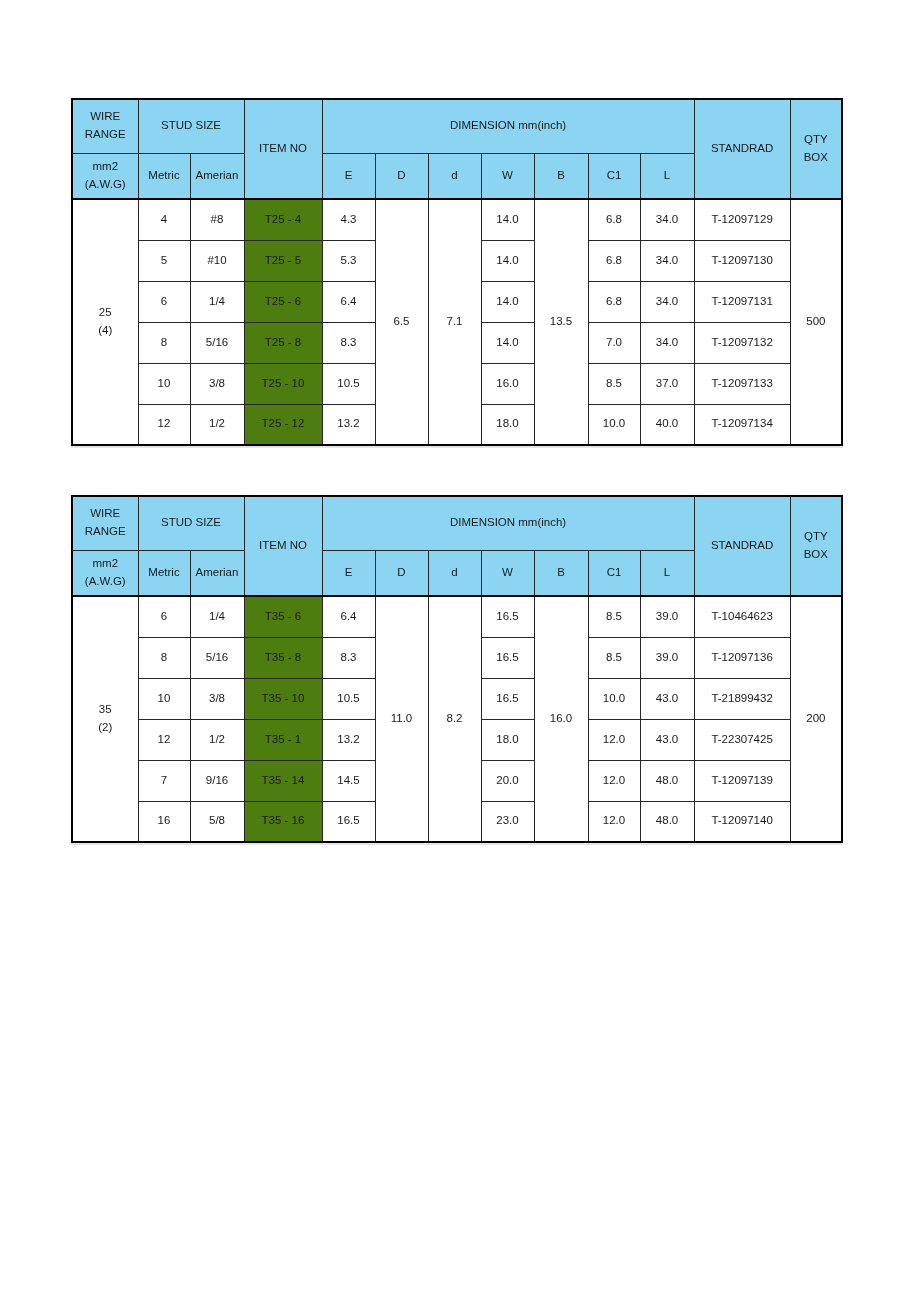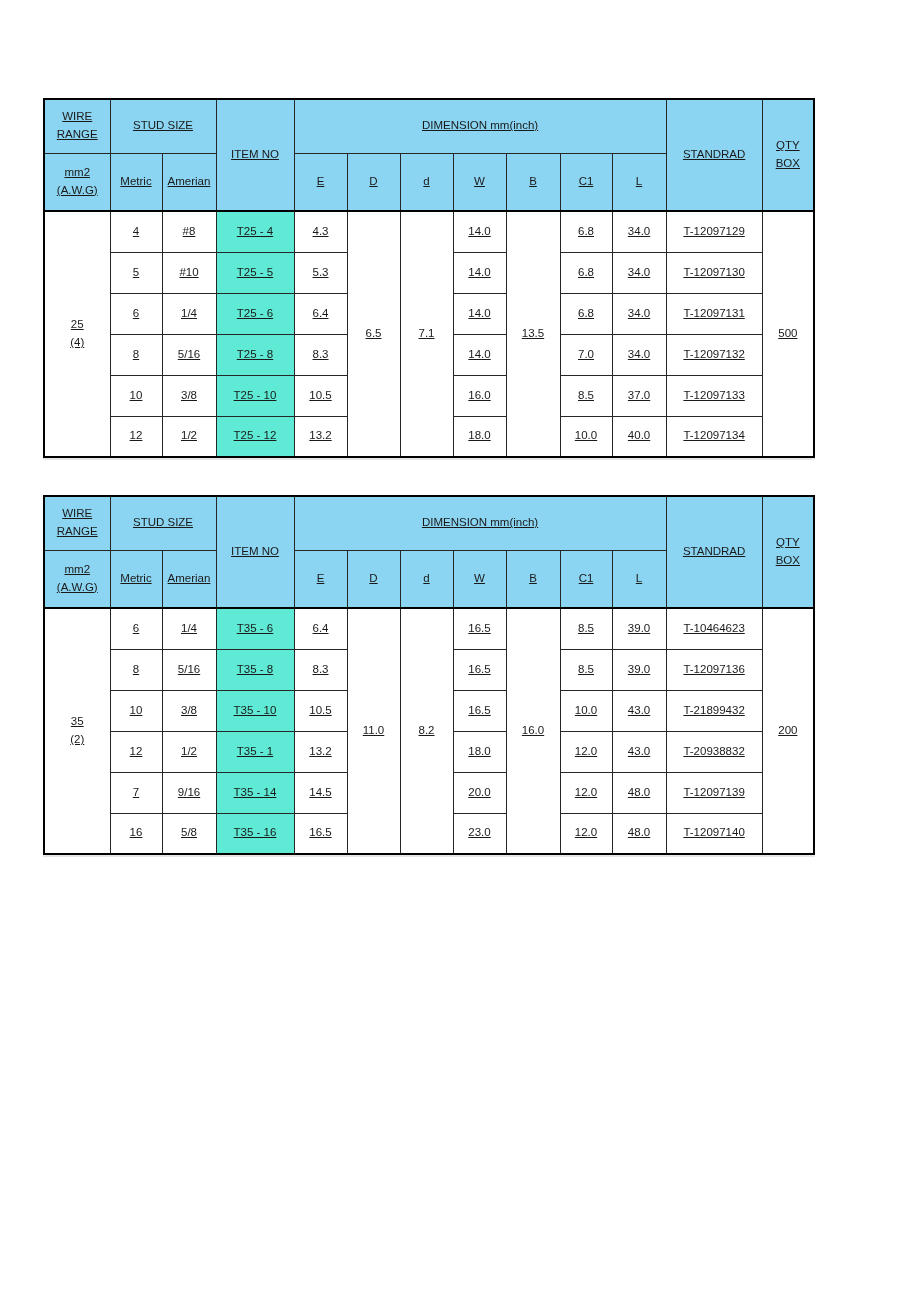--- a/index.html
+++ b/index.html
@@ -6,47 +6,46 @@
   body {
     width: 900px; height: 1303px;
     background: #ffffff;
     font-family: "Liberation Sans", "DejaVu Sans", sans-serif;
     color: #1a1a1a;
   }
   .page { position: relative; width: 900px; height: 1303px; background: #ffffff; }
 
   table.spec {
     position: absolute;
-    left: 43px;
+    left: 71px;
     width: 770px;
     border-collapse: collapse;
     table-layout: fixed;
     border: 2px solid #000;
     box-shadow: 0 2px 0 rgba(0,0,0,0.10);
-    text-decoration: underline;
   }
   table.spec.t1 { top: 98px; }
   table.spec.t2 { top: 495px; }
 
   table.spec th, table.spec td {
     border: 1px solid #262626;
     text-align: center;
     vertical-align: middle;
     font-size: 11.5px;
     font-weight: 400;
     white-space: pre-line;
     line-height: 1.55;
     padding: 0 2px;
   }
   table.spec thead th { background: #8bd5f2; }
   table.spec thead { border-bottom: 2px solid #000; }
   table.spec tr.hrow1 { height: 54px; }
-  table.spec tr.hrow2 { height: 58px; }
+  table.spec tr.hrow2 { height: 46px; }
   table.spec tbody tr { height: 41px; }
-  table.spec td.item { background: #5eead4; }
+  table.spec td.item { background: #4d7c0f; }
 </style>
 </head>
 <body>
 
 <div class="page">
 
   <table class="spec t1">
     <colgroup>
       <col style="width:66px">
         <col style="width:52px">
@@ -236,21 +235,21 @@
         <td>T-21899432</td>
       </tr>
       <tr>
         <td>12</td>
         <td>1/2</td>
         <td class="item">T35 - 1</td>
         <td>13.2</td>
         <td>18.0</td>
         <td>12.0</td>
         <td>43.0</td>
-        <td>T-20938832</td>
+        <td>T-22307425</td>
       </tr>
       <tr>
         <td>7</td>
         <td>9/16</td>
         <td class="item">T35 - 14</td>
         <td>14.5</td>
         <td>20.0</td>
         <td>12.0</td>
         <td>48.0</td>
         <td>T-12097139</td>

